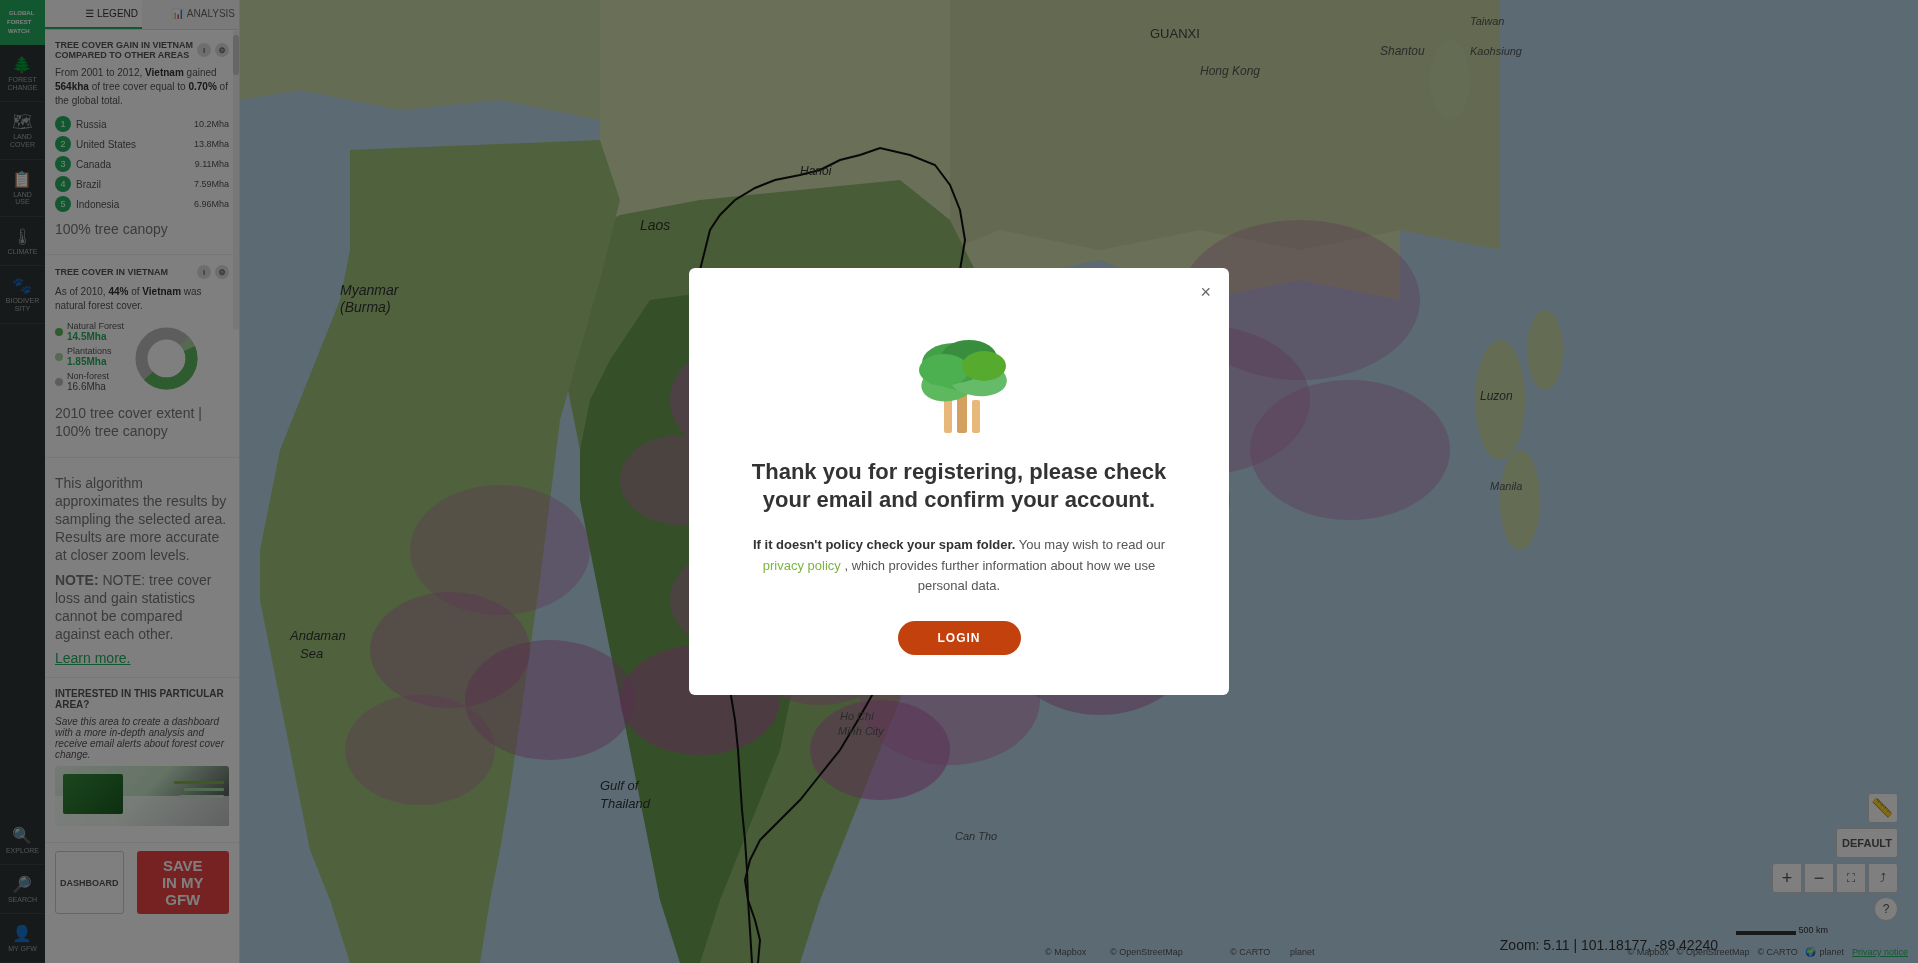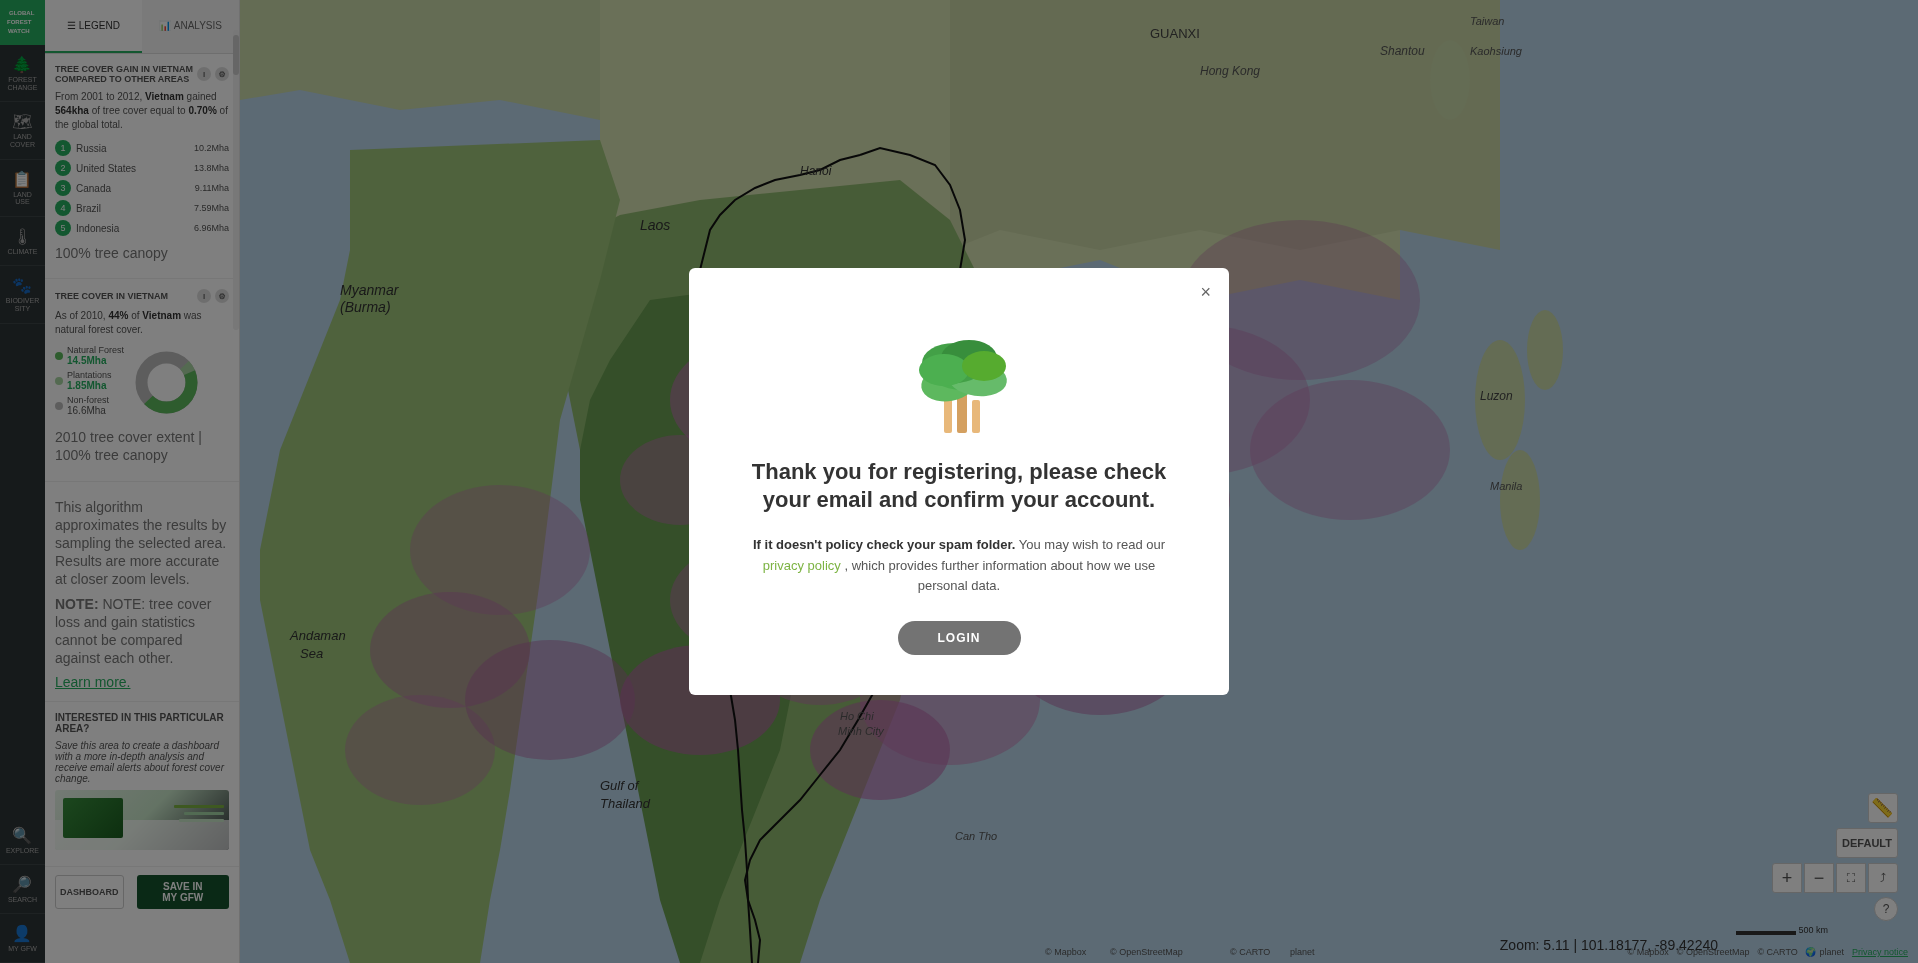--- a/index.html
+++ b/index.html
@@ -74,23 +74,23 @@
 
     
     .panel-tabs {
       display: flex;
       border-bottom: 1px solid #ddd;
       background: #f5f5f5;
     }
 
     .panel-tab {
       flex: 1;
-      padding: 20px 4px;
+      padding: 8px 4px;
       font-size: 10px;
-      text-align: center;
+      text-align: right;
       cursor: pointer;
       color: #666;
       border-bottom: 2px solid transparent;
     }
 
     .panel-tab.active {
       color: #333;
       border-bottom: 2px solid #27ae60;
       background: #fff;
     }
@@ -210,24 +210,24 @@
       font-size: 9px;
       font-weight: bold;
       cursor: pointer;
       text-align: center;
       color: #555;
     }
 
     .btn-save {
       flex: 1;
       padding: 6px 20px;
-      background: #14532d;
+      background: #ef4444;
       border: none;
       border-radius: 3px;
-      font-size: 10px;
+      font-size: 15px;
       font-weight: bold;
       cursor: pointer;
       text-align: center;
       color: #fff;
     }
 
     
     .nav-bottom {
       margin-top: auto;
     }
@@ -284,21 +284,21 @@
       font-size: 13px;
       color: #555;
       line-height: 1.6;
       margin-bottom: 24px;
     }
 
     .modal-body strong { color: #333; }
     .modal-body .link { color: #7cb342; text-decoration: none; cursor: pointer; }
 
     .modal-login-btn {
-      background: #737373;
+      background: #c2410c;
       color: #fff;
       border: none;
       border-radius: 20px;
       padding: 10px 40px;
       font-size: 12px;
       font-weight: bold;
       cursor: pointer;
       letter-spacing: 1px;
       text-transform: uppercase;
       text-align: right;

